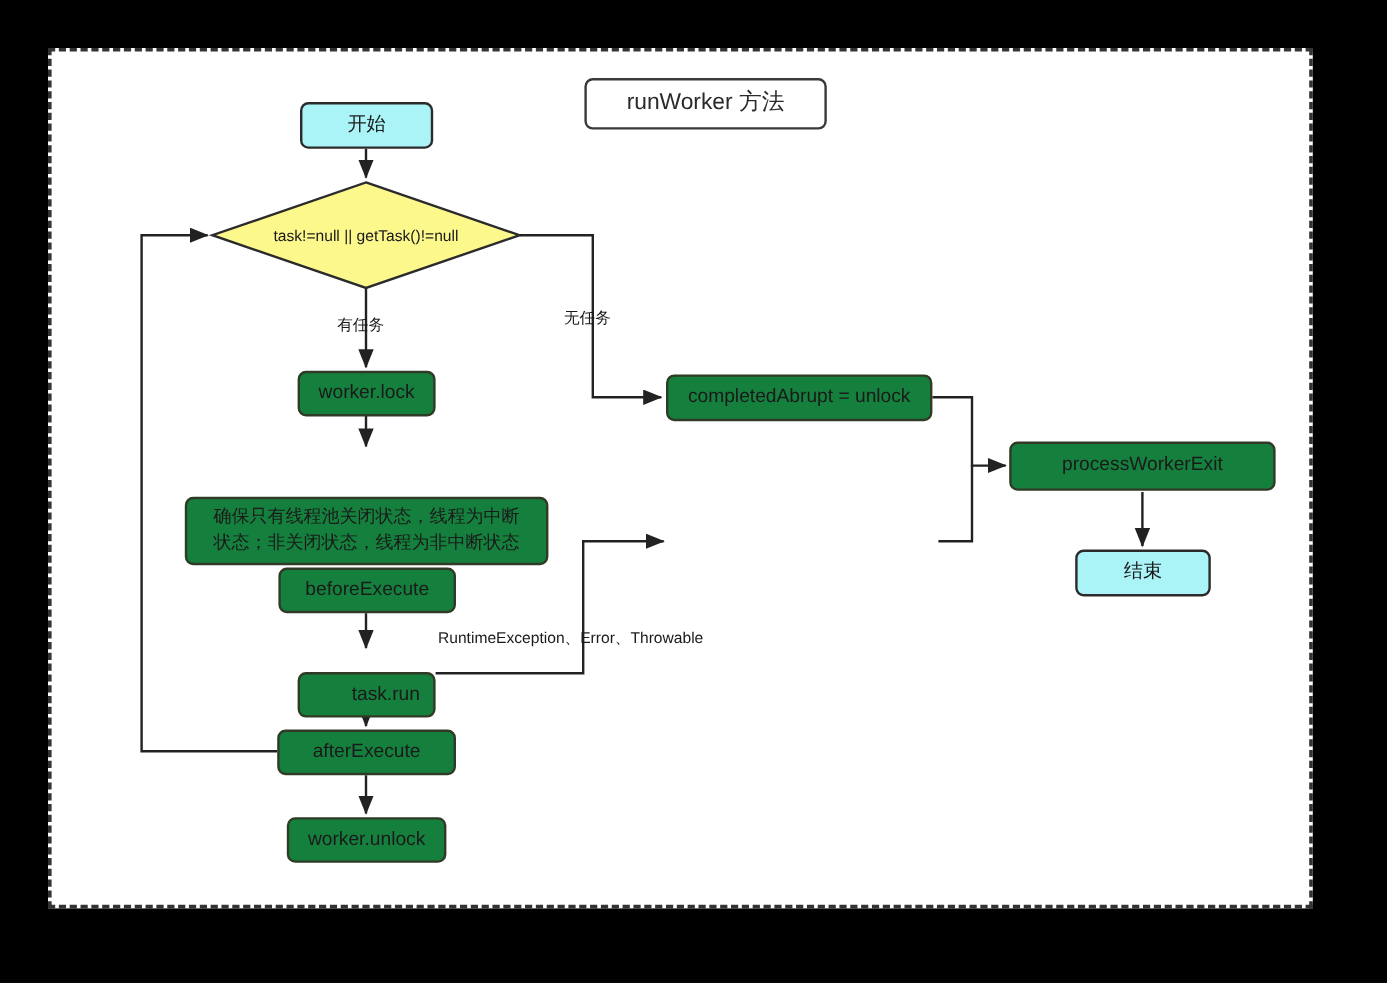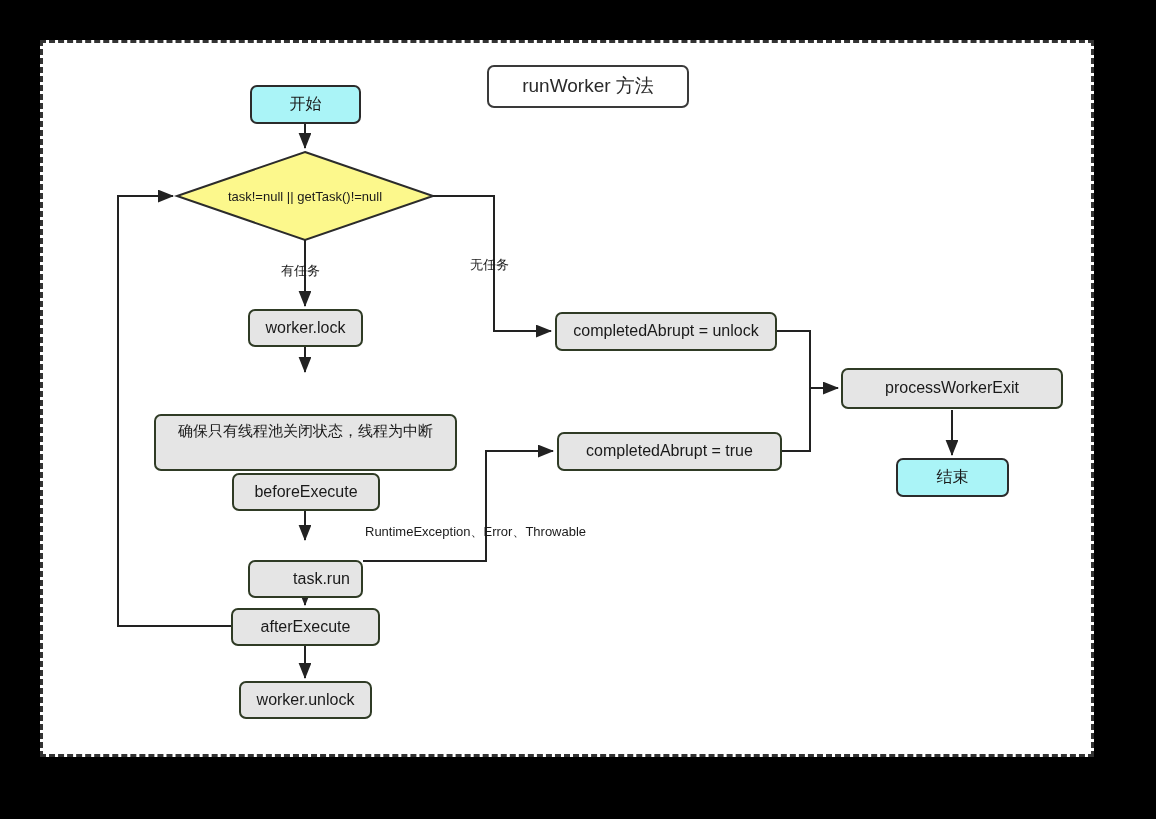--- a/index.html
+++ b/index.html
@@ -41,21 +41,21 @@
     position: absolute;
     box-sizing: border-box;
     display: flex;
     align-items: center;
     justify-content: center;
     text-align: center;
     color: #1a1a1a;
     line-height: 1.28;
   }
   .proc {
-    background: #e5e5e5;
+    background: #15803d;
     border: 2px solid #2f3b25;
     border-radius: 7px;
     font-size: 16px;
   }
   .terminal {
     background: #aaf4f7;
     border: 2px solid #2b2b2b;
     border-radius: 7px;
     font-size: 16px;
   }
@@ -155,20 +155,21 @@
   <div class="edge-label" style="left:281px; top:262px;">有任务</div>
   <div class="edge-label" style="left:470px; top:256px;">无任务</div>
   <div class="edge-label" style="left:365px; top:523px;">RuntimeException、Error、Throwable</div>
 
   <div class="node proc" style="left:248px; top:309px; width:115px; height:38px;">
     <span>worker.lock</span>
   </div>
 
   <div class="node proc multiline" style="left:154px; top:374px; width:303px; height:57px; display:block;margin-top:40px;">
     <div>确保只有线程池关闭状态，线程为中断</div>
+    <div>状态；非关闭状态，线程为非中断状态</div>
   </div>
 
   <div class="node proc" style="left:232px; top:473px; width:148px; height:38px;">
     <span>beforeExecute</span>
   </div>
 
   <div class="node proc" style="left:248px; top:560px; width:115px; height:38px;padding-left:32px;">
     <span>task.run</span>
   </div>
 
@@ -177,23 +178,20 @@
   </div>
 
   <div class="node proc" style="left:239px; top:681px; width:133px; height:38px;">
     <span>worker.unlock</span>
   </div>
 
   <div class="node proc" style="left:555px; top:312px; width:222px; height:39px;">
     <span>completedAbrupt = unlock</span>
   </div>
 
-  <div class="node proc" style="left:557px; top:432px; width:225px; height:39px;">
-    <span>completedAbrupt = true</span>
-  </div>
 
   <div class="node proc" style="left:841px; top:368px; width:222px; height:41px;">
     <span>processWorkerExit</span>
   </div>
 
   <div class="node terminal" style="left:896px; top:458px; width:113px; height:39px;">
     <span>结束</span>
   </div>
 
 </div>

